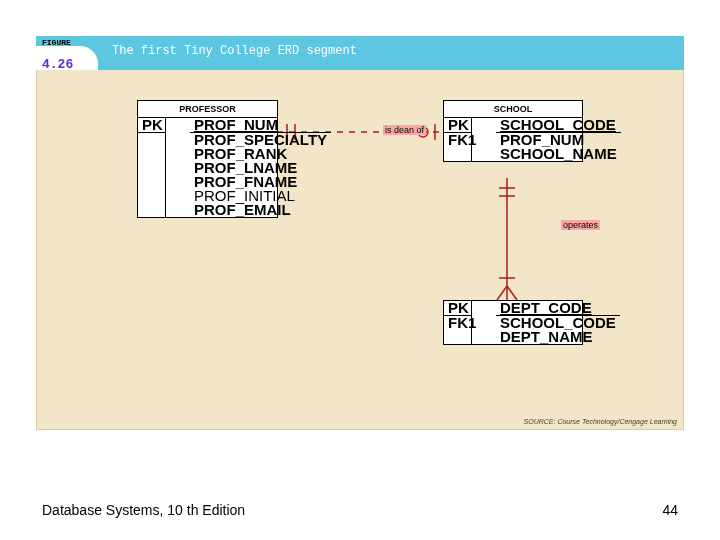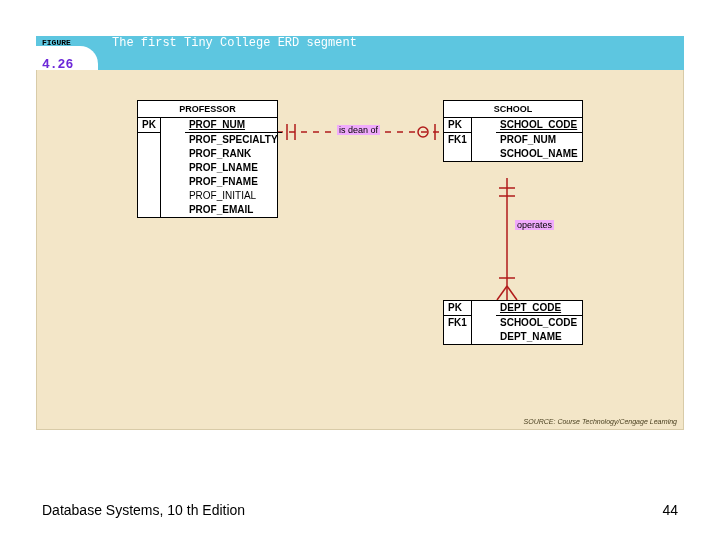--- a/index.html
+++ b/index.html
@@ -51,21 +51,21 @@
     bottom: -2px;
     left: 6px;
     font-weight: bold;
     font-size: 13px;
     color: #6d28d9;
     z-index: 2;
   }
   .figure-title {
     color: #fff;
     font-size: 12px;
-    padding: 0 14px;
+    padding: 8px 14px;
     font-weight: normal;
   }
   .canvas {
     position: absolute;
     top: 70px;
     left: 36px;
     width: 648px;
     height: 360px;
     background: #F3E6C8;
     border: 1px solid #D8CBA8;
@@ -89,34 +89,35 @@
   .col-left {
     border-right: 1px solid #000;
     width: 28px;
   }
   .col-right {
     flex: 1;
     margin-left: 24px;
   }
   .cell {
     padding: 1px 4px;
-    font-size: 10px;
+    font-size: 15px;
     line-height: 12px;
     white-space: nowrap;
   }
   .divider {
     border-top: 1px solid #000;
   }
   .under { text-decoration: underline; }
   .bold { font-weight: bold; }
   .rel-label {
     position: absolute;
     font-size: 9px;
-    background: #f0abfc;
+    background: #fca5a5;
     padding: 0 2px;
+    margin-left: 46px;
   }
   svg.lines {
     position: absolute;
     top: 0; left: 0;
     width: 100%; height: 100%;
     pointer-events: none;
   }
   .source {
     position: absolute;
     right: 6px;

